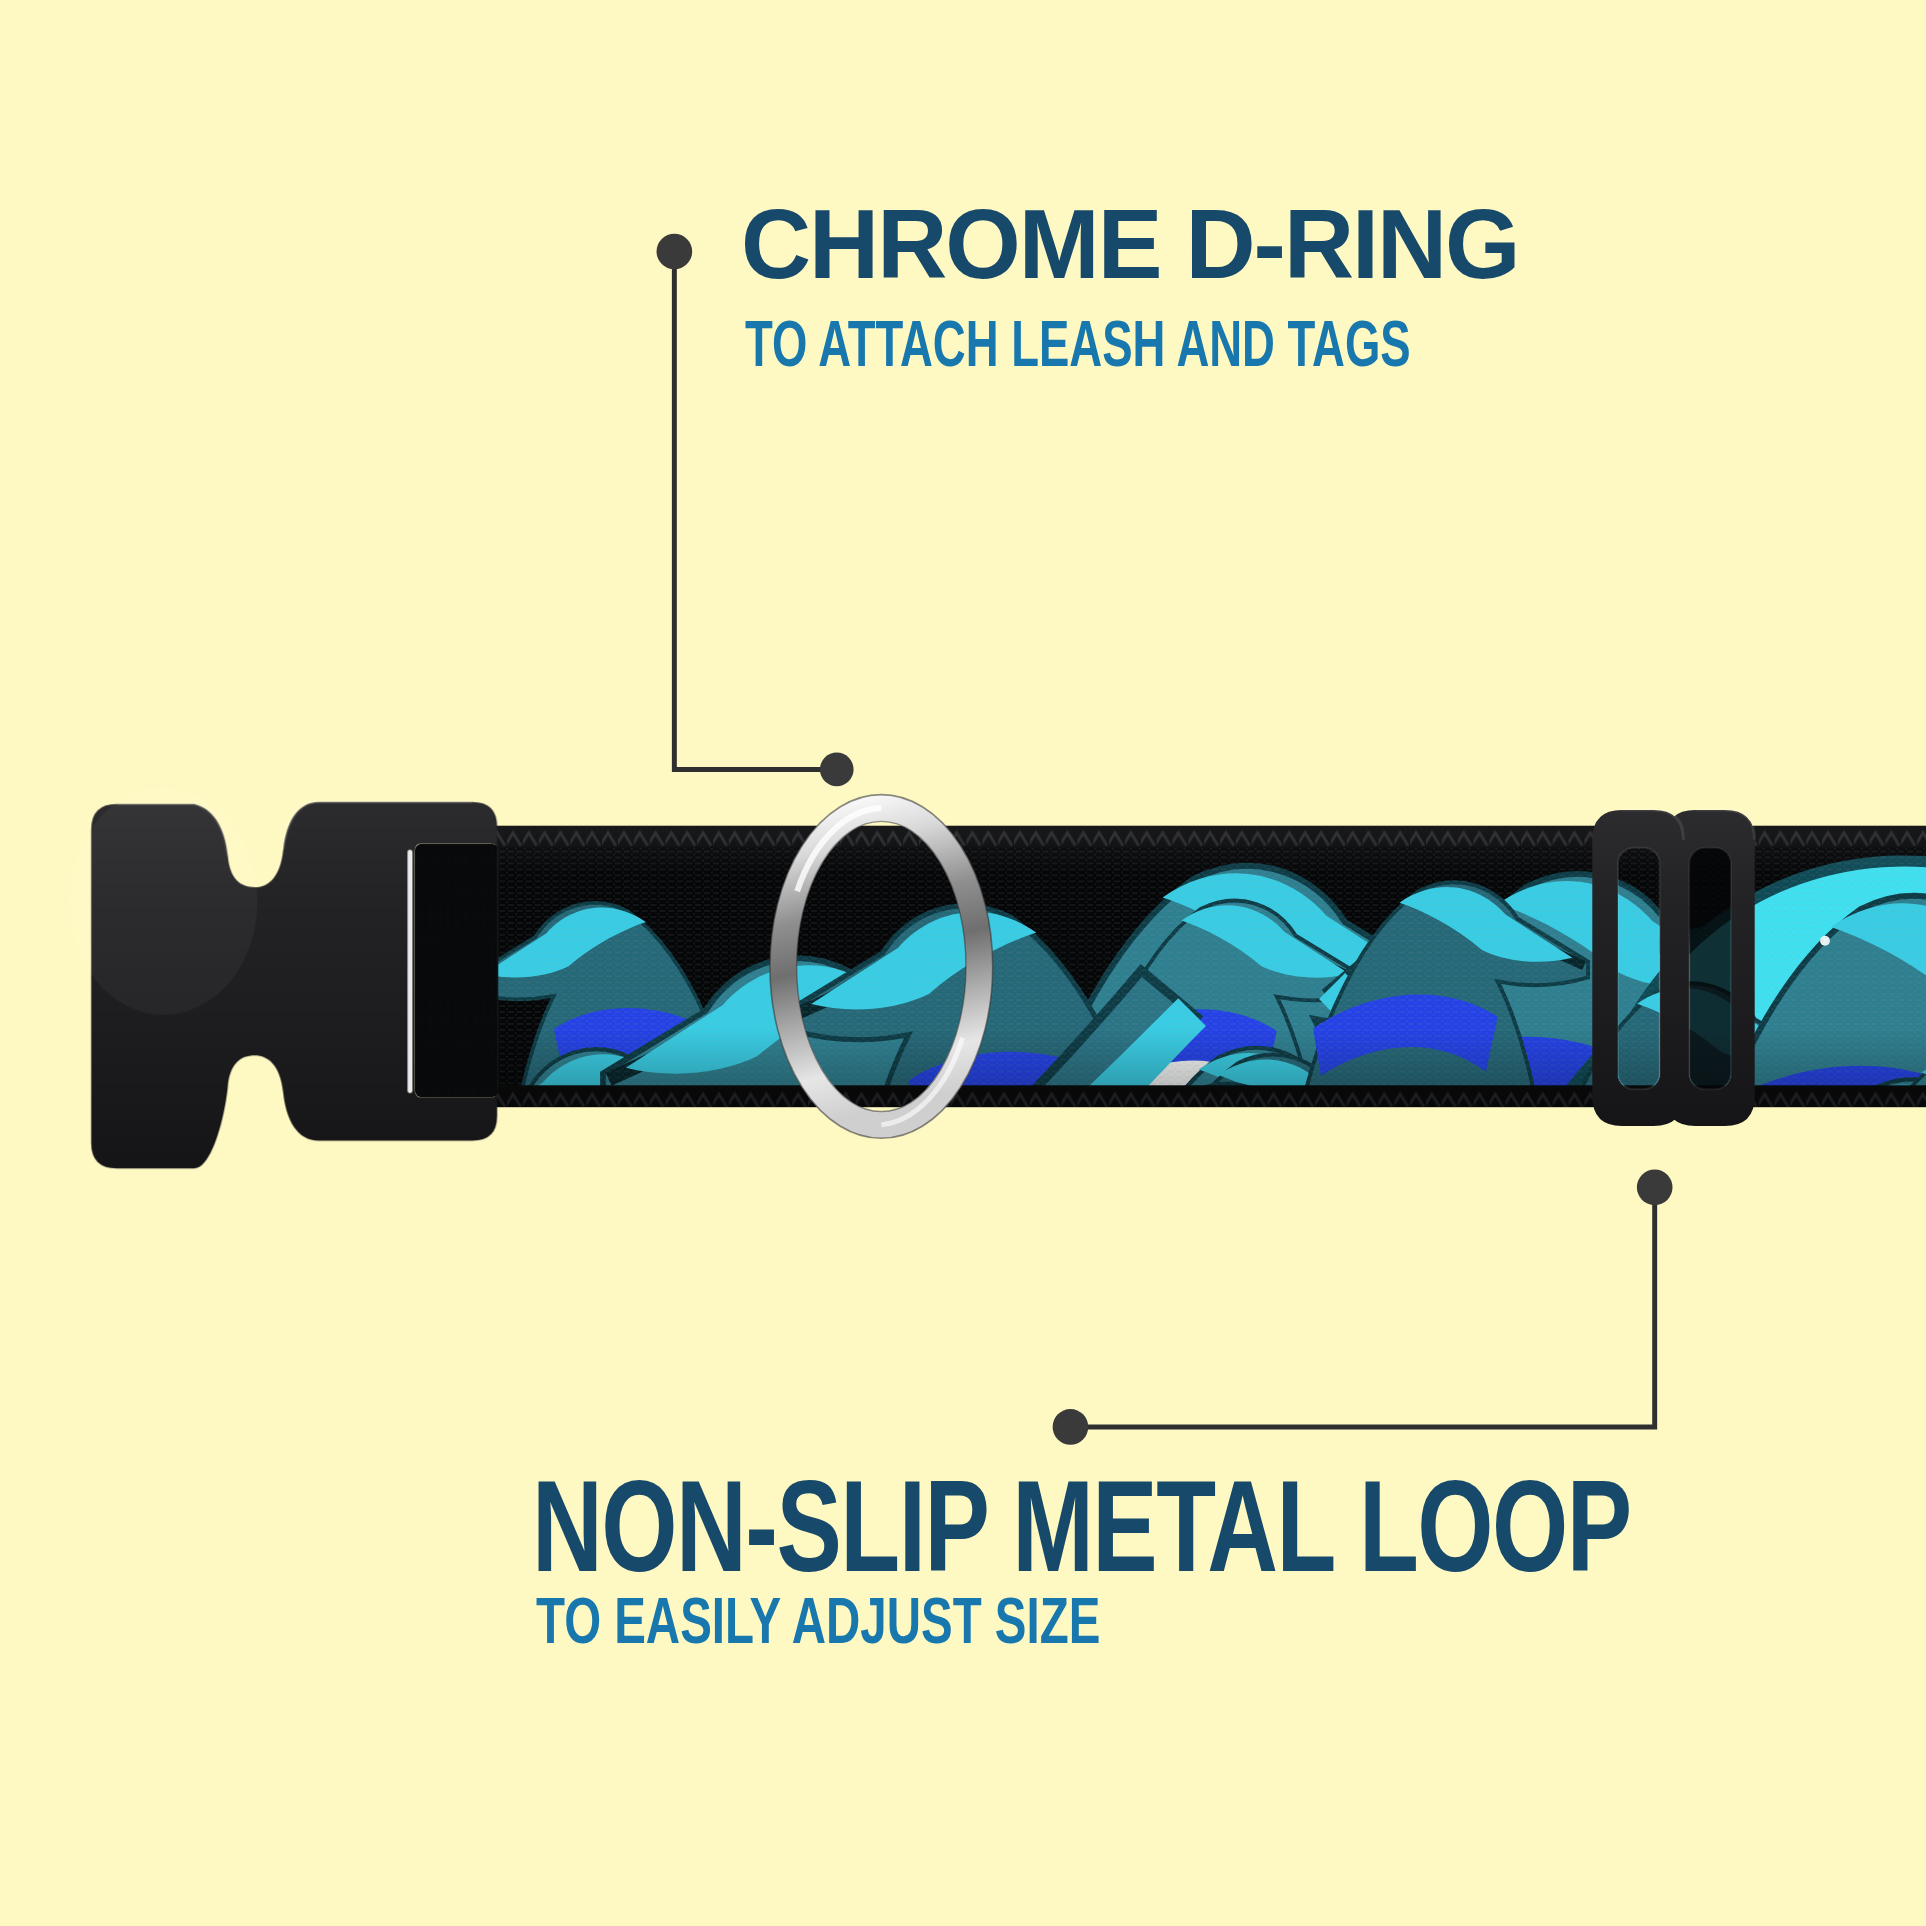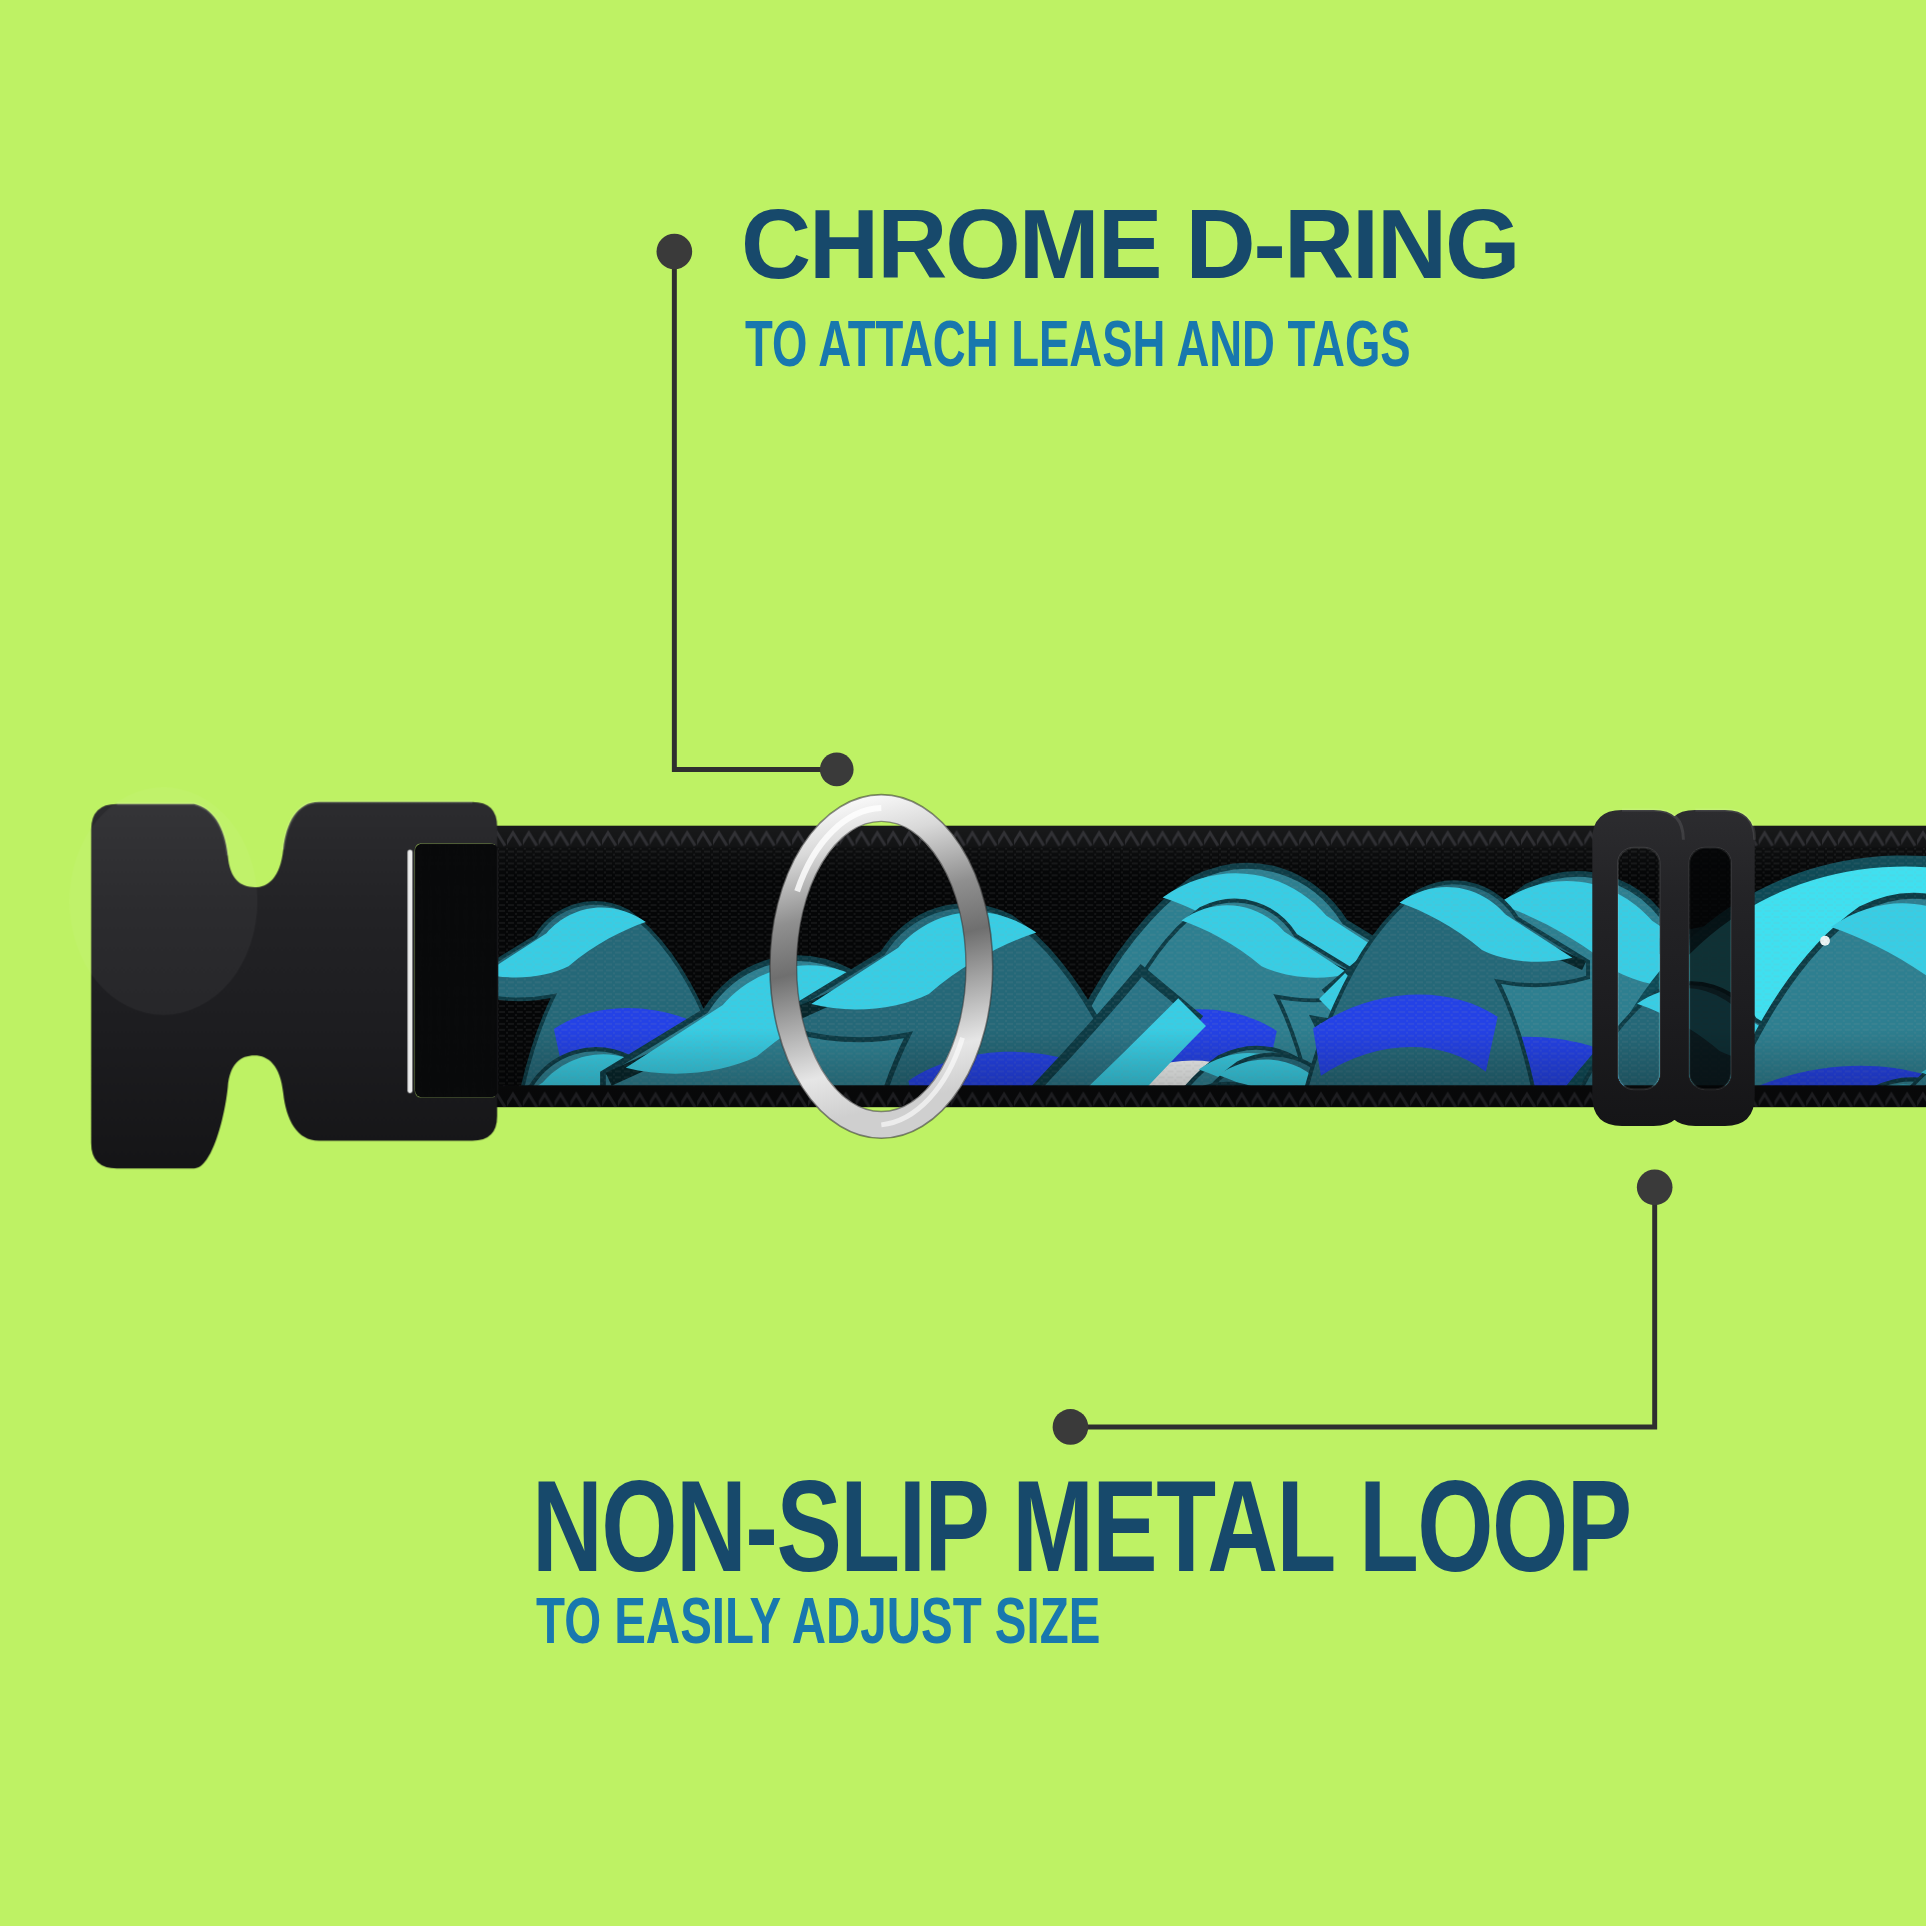--- a/index.html
+++ b/index.html
@@ -1,17 +1,17 @@
 <!DOCTYPE html>
 <html><head>
 <meta charset="utf-8">
 <style>
   html,body{margin:0;padding:0;background:#ffffff;}
   .stage{
-    position:relative;width:1927px;height:1927px;background:#bef264;overflow:hidden;
+    position:relative;width:1927px;height:1927px;background:#fef9c3;overflow:hidden;
     font-family:"Liberation Sans", sans-serif;
   }
   .stage svg{position:absolute;left:0;top:0;}
   .callout-title{
     position:absolute;color:#17496B;font-weight:700;line-height:1;white-space:nowrap;
     transform-origin:0 0;letter-spacing:-2px;
   }
   .callout-sub{
     position:absolute;color:#1878AE;font-weight:700;line-height:1;white-space:nowrap;
     transform-origin:0 0;letter-spacing:0;

